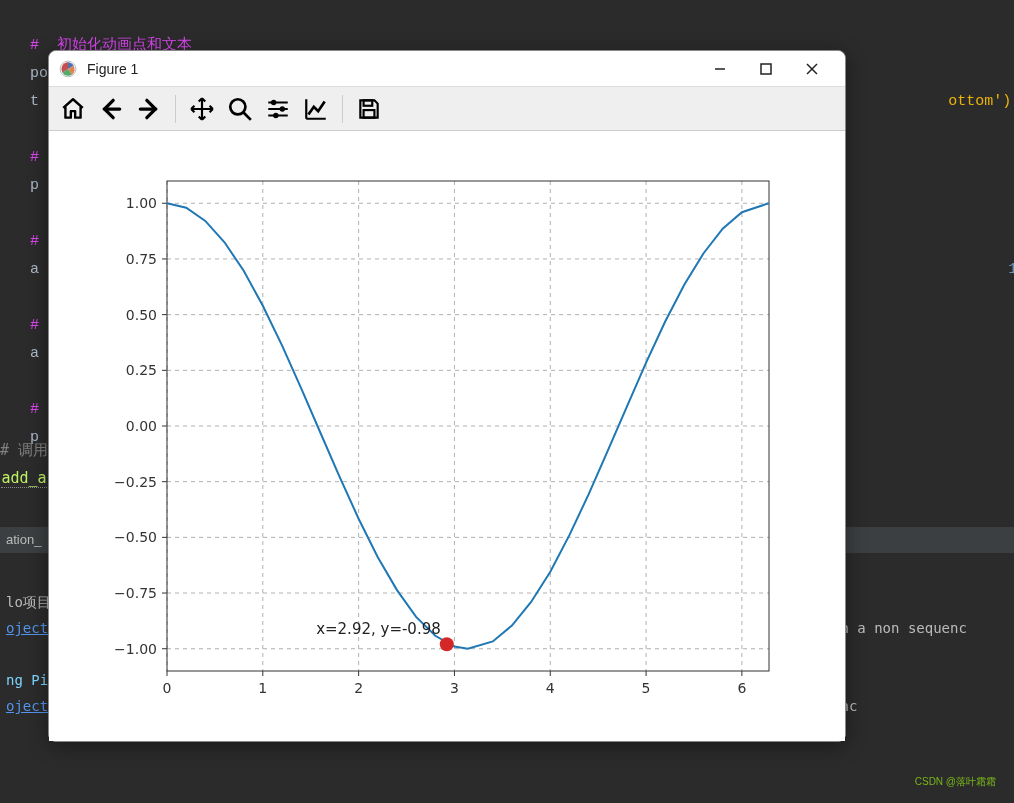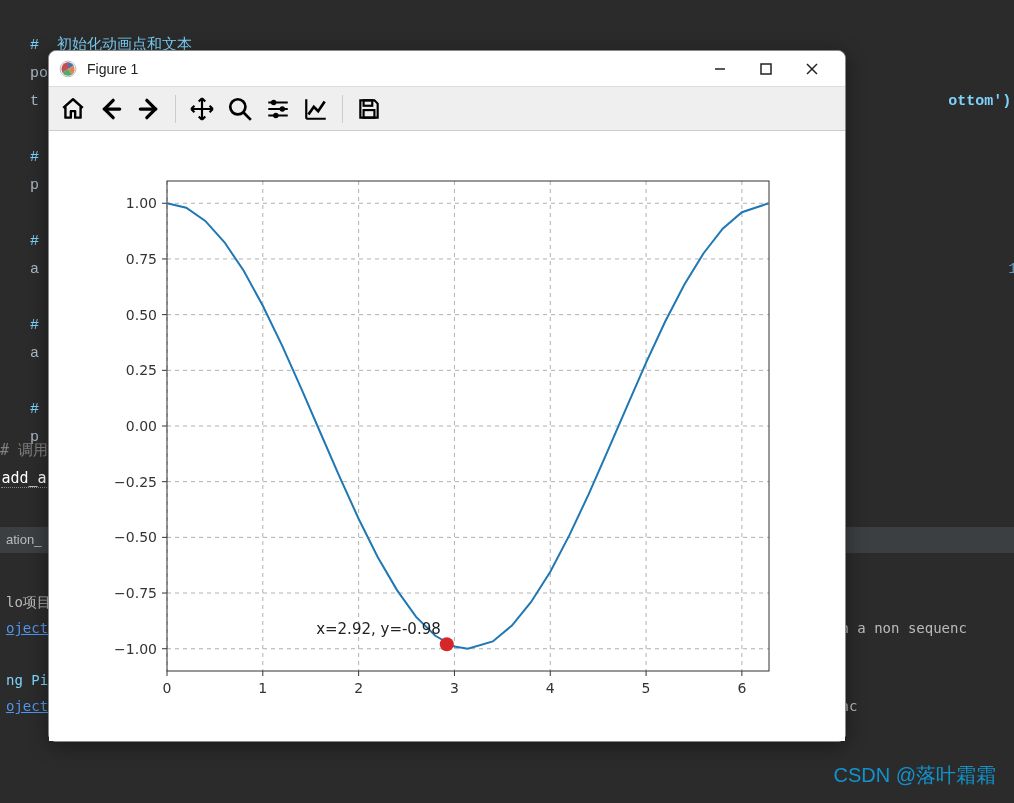--- a/index.html
+++ b/index.html
@@ -15,25 +15,25 @@
   .code-bg {
     position: absolute;
     top: 0; left: 0; right: 0; bottom: 0;
     padding: 4px 30px;
     font-family: "Consolas", "Courier New", monospace;
     font-size: 15px;
     line-height: 28px;
     color: #a9b7c6;
     white-space: pre;
   }
-  .code-bg .cm { color: #7dd3fc; font-family: Liberation Mono, monospace; }
+  .code-bg .cm { color: #d946ef; font-family: Liberation Mono, monospace; }
   .code-bg .id { color: #a9b7c6; }
   .code-bg .fn { color: #ffc66d; }
   .code-bg .nm { color: #6897bb; margin-left: 42px; }
-  .code-bg .st { color: #7dd3fc; font-weight: bold; }
+  .code-bg .st { color: #eab308; }
   .code-bg .pa { color: #aa4926; }
   .bottom-status {
     position: absolute;
     left:0; right:0; bottom: 250px;
     height: 26px;
     background: #3c3f41;
     color: #bbb;
     font-size: 13px;
     padding-left: 6px;
     line-height: 26px;
@@ -50,22 +50,22 @@
     box-sizing: border-box;
     white-space: pre;
     line-height: 26px;
   }
   .console .lnk { color: #5394ec; text-decoration: underline; }
   .console .err { color: #7dd3fc; }
   .watermark {
     position: absolute;
     right: 18px;
     bottom: 14px;
-    color: #0ea5e9;
-    font-size: 20px;
+    color: #84cc16;
+    font-size: 10px;
     opacity: 0.85;
   }
 
   
   .figure-window {
     position: absolute;
     left: 48px;
     top: 50px;
     width: 796px;
     height: 690px;
@@ -167,21 +167,21 @@
 <span> </span>
 <span class="cm">#</span>
 <span class="id">a</span>
 <span> </span>
 <span class="cm">#</span>
 <span class="id">p</span>
 </div>
 
 <div style="position:absolute;left:0;top:436px;color:#808080;font-family:Consolas,monospace;font-size:15px;line-height:28px;text-align:center;">
 <span class="cm"># 调用</span><br>
-<span style="color:#ffffff;border-bottom:1px dotted #888">add_a</span>
+<span style="color:#bef264;border-bottom:1px dotted #888">add_a</span>
 </div>
 
 <div class="bottom-status"><span>ation_</span></div>
 
 <div class="console">
 <span><span>lo项目</span></span>
 <span><span class="lnk">oject-</span><span>                                                                                          with a non sequenc</span></span>
 <span> </span>
 <span class="err"><span>ng Pi</span></span>
 <span><span class="lnk">oject-main\cvzone\1211112121\100.py:21</span><span>: MatplotlibDeprecationWarning: Setting data with a non sequenc</span></span>

